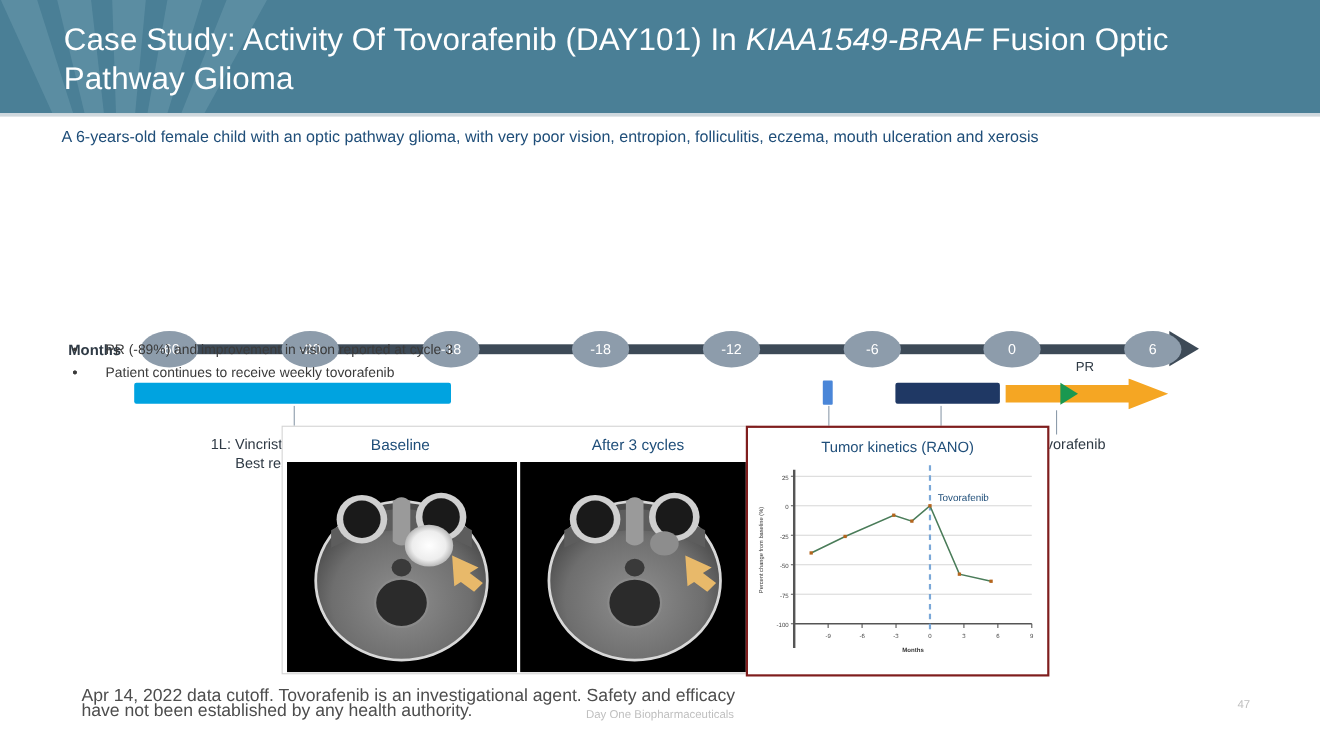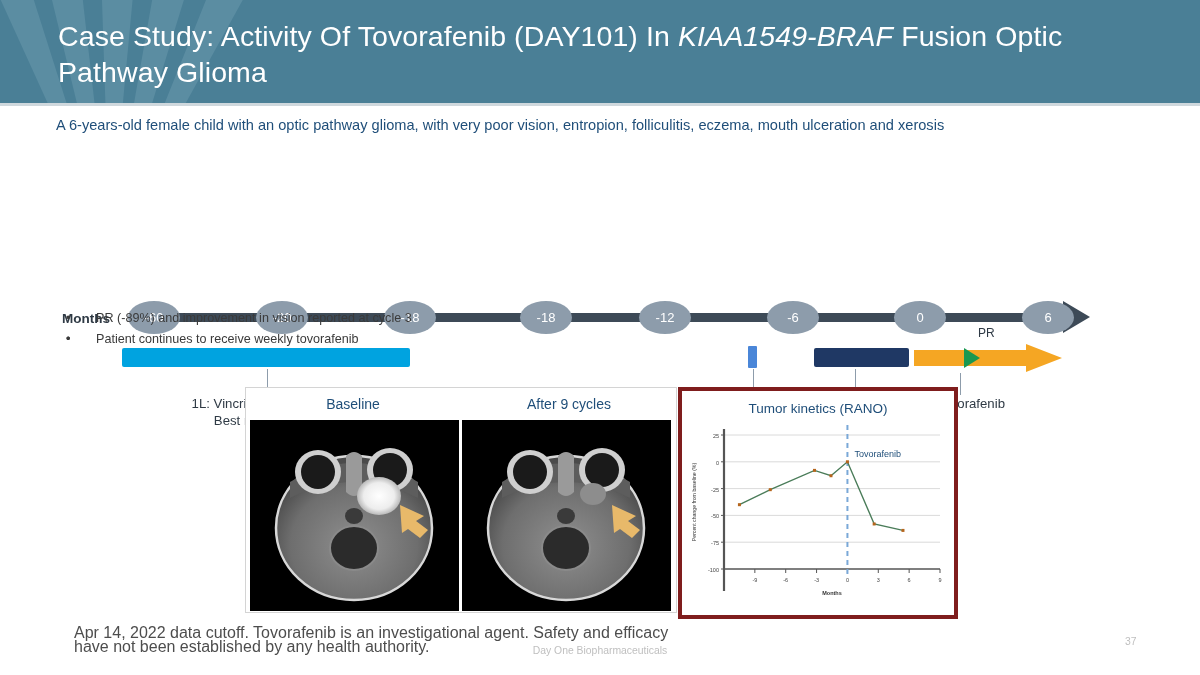--- a/index.html
+++ b/index.html
@@ -51,32 +51,32 @@
   .leader{position:absolute;background:#8d9cab;width:1px;}
   .cap{
     position:absolute;font-size:13.2px;color:#2f3a45;line-height:17px;text-align:center;
   }
   
   .bullets{position:absolute;left:60px;top:308px;width:1120px;}
   .bullet{position:relative;padding-left:36px;font-size:12.6px;line-height:21px;color:#3a3a3a;}
   .bullet .dot{position:absolute;left:6px;top:0;}
   
   .panel{
-    position:absolute;left:245px;top:387px;width:430px;height:224px;
+    position:absolute;left:256px;top:387px;width:430px;height:224px;
     background:#ffffff;border:1px solid #d4d4d4;
   }
   .panel-hd{
     position:absolute;top:0;height:32px;line-height:32px;text-align:center;
     color:#1f4e79;font-size:14px;
   }
   .mri{position:absolute;top:32px;width:209px;height:191px;background:#000;overflow:hidden;}
   .mri svg{display:block;}
   .chartbox{
     position:absolute;left:678px;top:387px;width:272px;height:224px;
-    background:#ffffff;border:4px solid #7f1d1d;
+    background:#ffffff;border:2px solid #7f1d1d;
   }
   .chart-title{
     position:absolute;left:0;top:10px;width:272px;text-align:center;
     color:#1f4e79;font-size:13.5px;
   }
   
   .foot{
     position:absolute;left:74px;top:626px;width:600px;
     font-size:16px;line-height:14px;color:#4d4d4d;
   }
@@ -151,21 +151,21 @@
 </div>
 
 <div class="bullets">
   <div class="bullet"><span class="dot">•</span><span>PR (-89%) and improvement in vision reported at cycle 3</span></div>
   <div class="bullet"><span class="dot">•</span></div>
   <div class="bullet"><span class="dot">•</span><span>Patient continues to receive weekly tovorafenib</span></div>
 </div>
 
 <div class="panel">
   <div class="panel-hd" style="left:0;width:214px;">Baseline</div>
-  <div class="panel-hd" style="left:216px;width:214px;">After 9 cycles</div>
+  <div class="panel-hd" style="left:216px;width:214px;">After 3 cycles</div>
 
   <div class="mri" style="left:4px;">
     <svg viewBox="0 0 209 191" width="209" height="191">
       <defs>
         <radialGradient id="brainG" cx="50%" cy="62%" r="58%">
           <stop offset="0%" stop-color="#8f8f8f"></stop>
             <stop offset="70%" stop-color="#6e6e6e"></stop>
             <stop offset="100%" stop-color="#4a4a4a"></stop>
         </radialGradient>
         <radialGradient id="tumorG" cx="50%" cy="50%" r="50%">
@@ -257,13 +257,13 @@
       <rect x="131.01428571428573" y="49.876000000000005" width="3" height="3" fill="#b5651d"></rect>
       <rect x="147.4714285714286" y="55.236000000000004" width="3" height="3" fill="#b5651d"></rect>
       <rect x="163.92857142857142" y="41.3" width="3" height="3" fill="#b5651d"></rect>
       <rect x="190.67142857142858" y="103.476" width="3" height="3" fill="#b5651d"></rect>
       <rect x="219.47142857142856" y="109.908" width="3" height="3" fill="#b5651d"></rect>
     </svg>
 </div>
 
 <div class="foot">Apr 14, 2022 data cutoff. Tovorafenib is an investigational agent.  Safety and efficacy have not been established by any health authority.</div>
 <div class="brand">Day One Biopharmaceuticals</div>
-<div class="pageno">37</div>
+<div class="pageno">47</div>
 
 </body></html>

